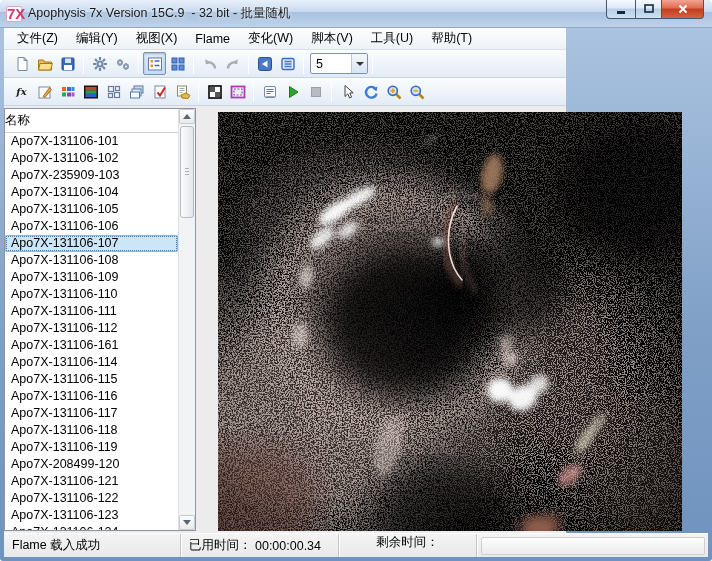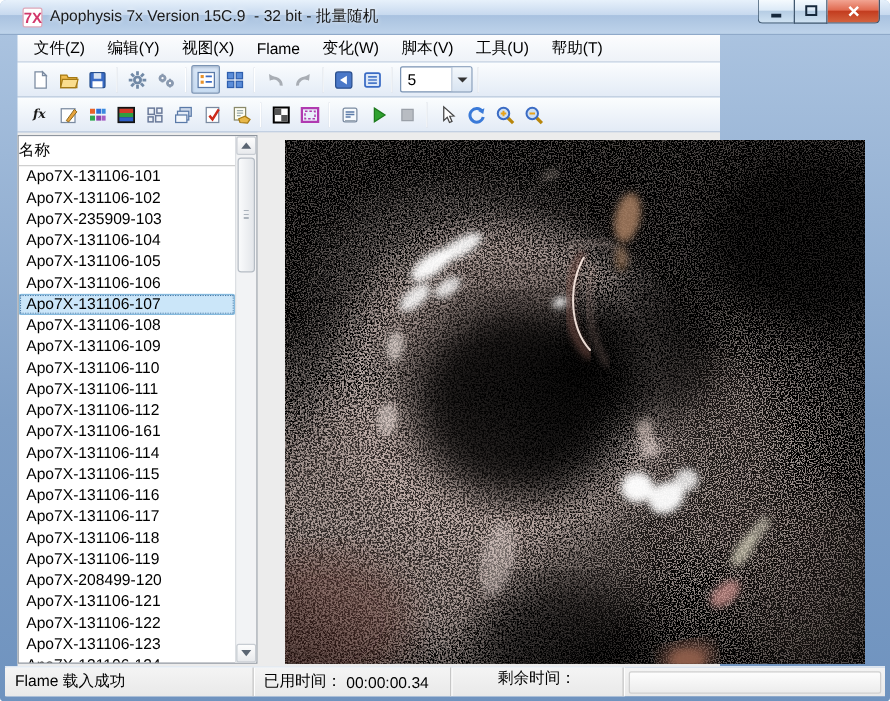--- a/index.html
+++ b/index.html
@@ -7,32 +7,32 @@
   body { font-family:"Liberation Sans","DejaVu Sans",sans-serif; font-size:12.5px; color:#000; }
 
   .window { width:712px; height:561px; position:relative;
     background:linear-gradient(#aec6e2,#7f9fc6 60%,#6f93bf); border-radius:5px 5px 3px 3px; }
 
   
   .titlebar { height:28px; display:flex; align-items:center; padding:0 6px;
     background:linear-gradient(#e7f1fb,#c6d8ee 45%,#a9c2e0 46%,#bed3ea);
     border-radius:5px 5px 0 0; border-bottom:1px solid #8fa9c9; position:relative; }
   .appicon { width:16px; height:16px; background:#fff; border:1px solid #e0a7b8; border-radius:2px;
-    color:#d2376a; font-weight:bold; font-size:12px; line-height:14px; text-align:center; margin-right:6px;margin-left:12px; }
+    color:#d2376a; font-weight:bold; font-size:15px; line-height:14px; text-align:center; margin-right:6px; }
   .title-text { color:#1a1a1a; text-shadow:0 0 4px #fff; white-space:pre; }
   .winbtns { position:absolute; right:8px; top:0; display:flex; }
   .wbtn { height:19px; border:1px solid #41586f; border-top:none; display:flex; align-items:center; justify-content:center;
     background:linear-gradient(#f5fafe,#dceaf7 45%,#b6cde4 50%,#cfe2f2); }
   .wbtn.min { width:29px; border-radius:0 0 0 4px; border-right:none; }
   .wbtn.max { width:27px; }
   .wbtn.close { width:42px; border-radius:0 0 4px 0; border-left:none;
     background:linear-gradient(#f2a492,#e06a50 45%,#c33c1f 50%,#d4633f); }
 
   
-  .chrome { margin:0 14px; width:562px; }
+  .chrome { margin:0 4px; width:562px; }
   .menubar { height:22px; background:linear-gradient(#fcfdfe,#eef2f8); display:flex; align-items:center;
     border-bottom:1px solid #d7dee8; padding-left:4px; }
   .menu-item { padding:2px 9px; border-radius:2px; cursor:default; }
   .toolbar { height:28px; background:linear-gradient(#fbfdfe,#e3ebf6); display:flex; align-items:center;
     padding-left:6px; border-bottom:1px solid #c9d4e2; }
   .tbtn { width:23px; height:23px; display:flex; align-items:center; justify-content:center; border:1px solid transparent; border-radius:2px; }
   .tbtn.pressed { border-color:#7a93b3; background:linear-gradient(#dce9f8,#c8dcf2); box-shadow:inset 0 1px 2px rgba(60,90,130,.35); }
   .tsep { width:1px; height:20px; background:#b4c0d0; border-right:1px solid #fff; margin:0 4px; }
   .combo { width:58px; height:21px; border:1px solid #7a93b3; background:#fff; display:flex; align-items:center; margin-left:2px; border-radius:2px; }
   .combo .val { flex:1; padding-left:5px; }
@@ -61,21 +61,21 @@
     background:repeating-linear-gradient(#aab2bb 0 1px,transparent 1px 3px); }
 
   .splitter { width:22px; background:#ececec; }
   .canvas-panel { flex:1; position:relative; background:#ececec; }
   .fractal { position:absolute; left:0; top:6px; width:464px; height:419px; background:#000; }
 
   
   .statusbar { height:24px; margin:0 4px; background:linear-gradient(#f4f4f4,#e9e9e9); border-top:1px solid #fff;
     display:flex; align-items:center; font-size:12.5px; }
   .spane { height:100%; display:flex; align-items:center; padding:0 8px; border-right:1px solid #c6c6c6; box-shadow:1px 0 0 #fff; white-space:pre; }
-  .spane.msg { width:199px; }
+  .spane.msg { width:177px; }
   .spane.t1 { width:158px; }
   .spane.t2 { width:138px;flex-direction:column; }
   .spane.fill { flex:1; border:1px solid #cfcfcf; border-radius:2px; margin:2px 3px 2px 4px; height:18px;
     background:linear-gradient(#fdfdfd,#ececec); box-shadow:none; }
 
   .ico { display:block; }
   .fx-glyph { font-family:"DejaVu Serif","Liberation Serif",serif; font-style:italic; font-weight:bold; font-size:10px; color:#1a1a1a; }
 </style>
 </head>
 <body>

